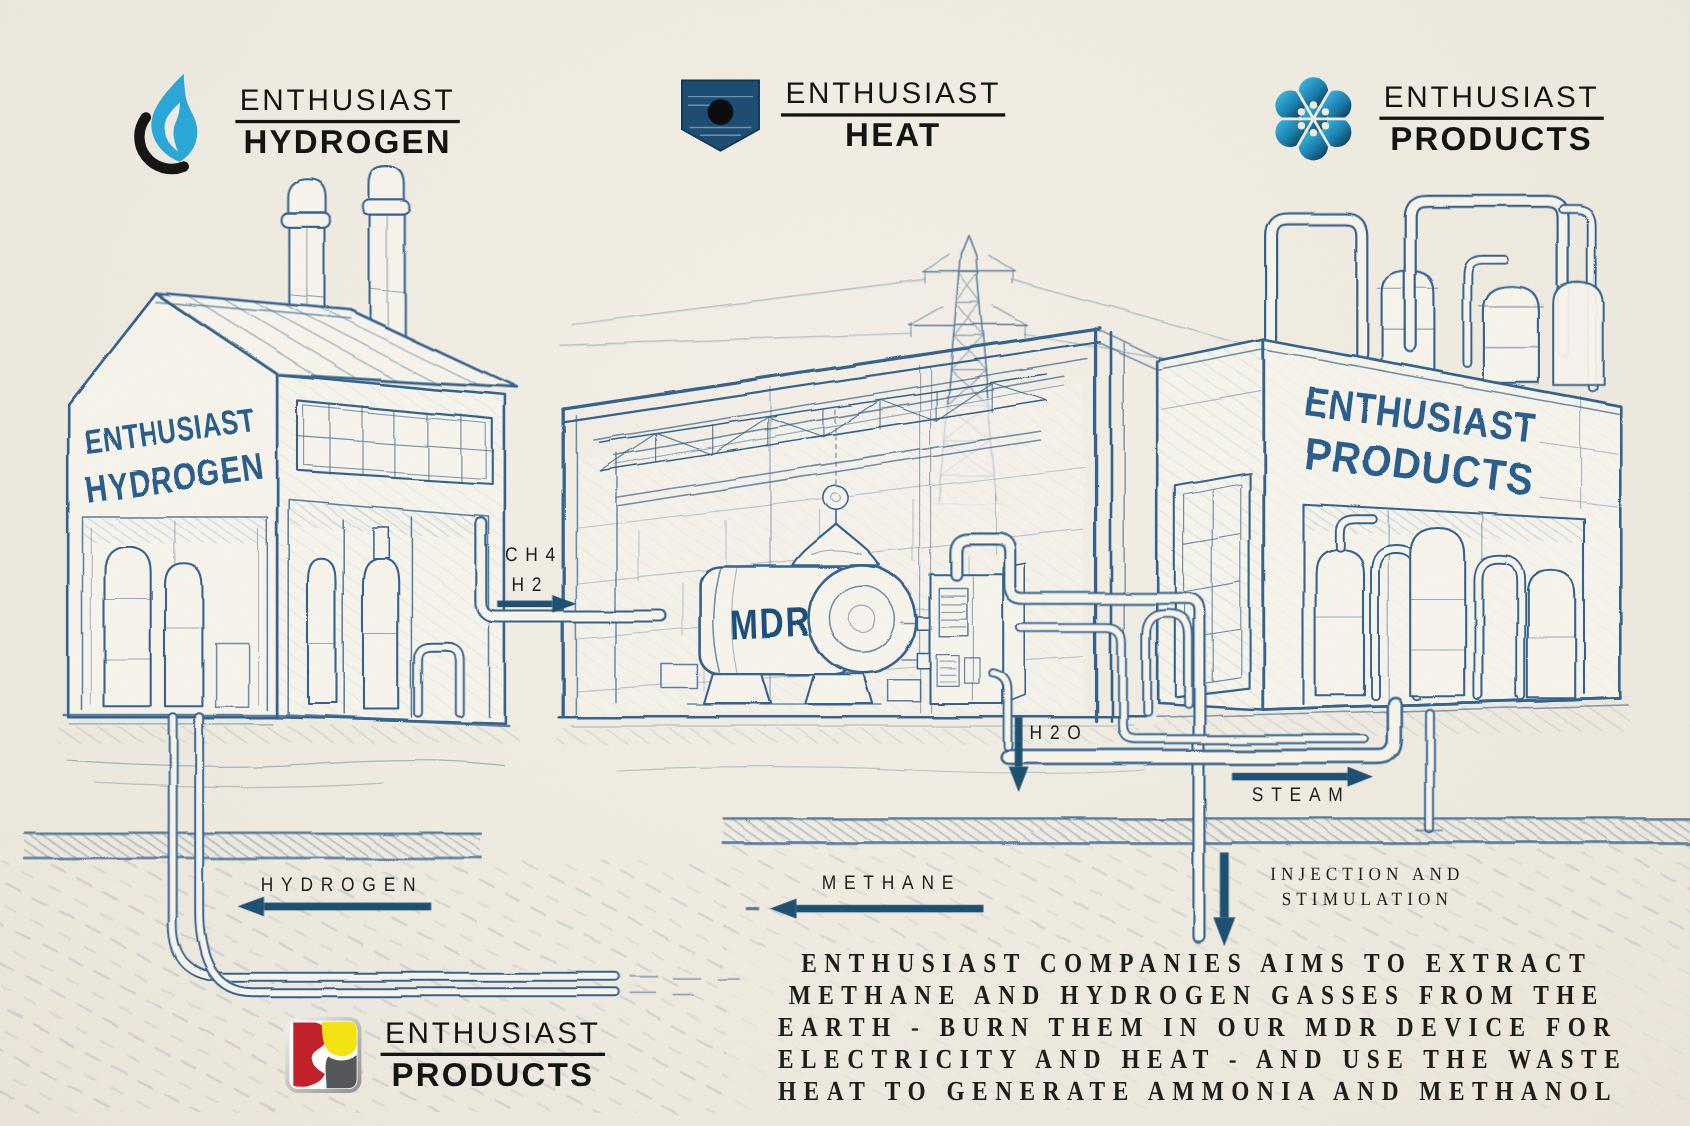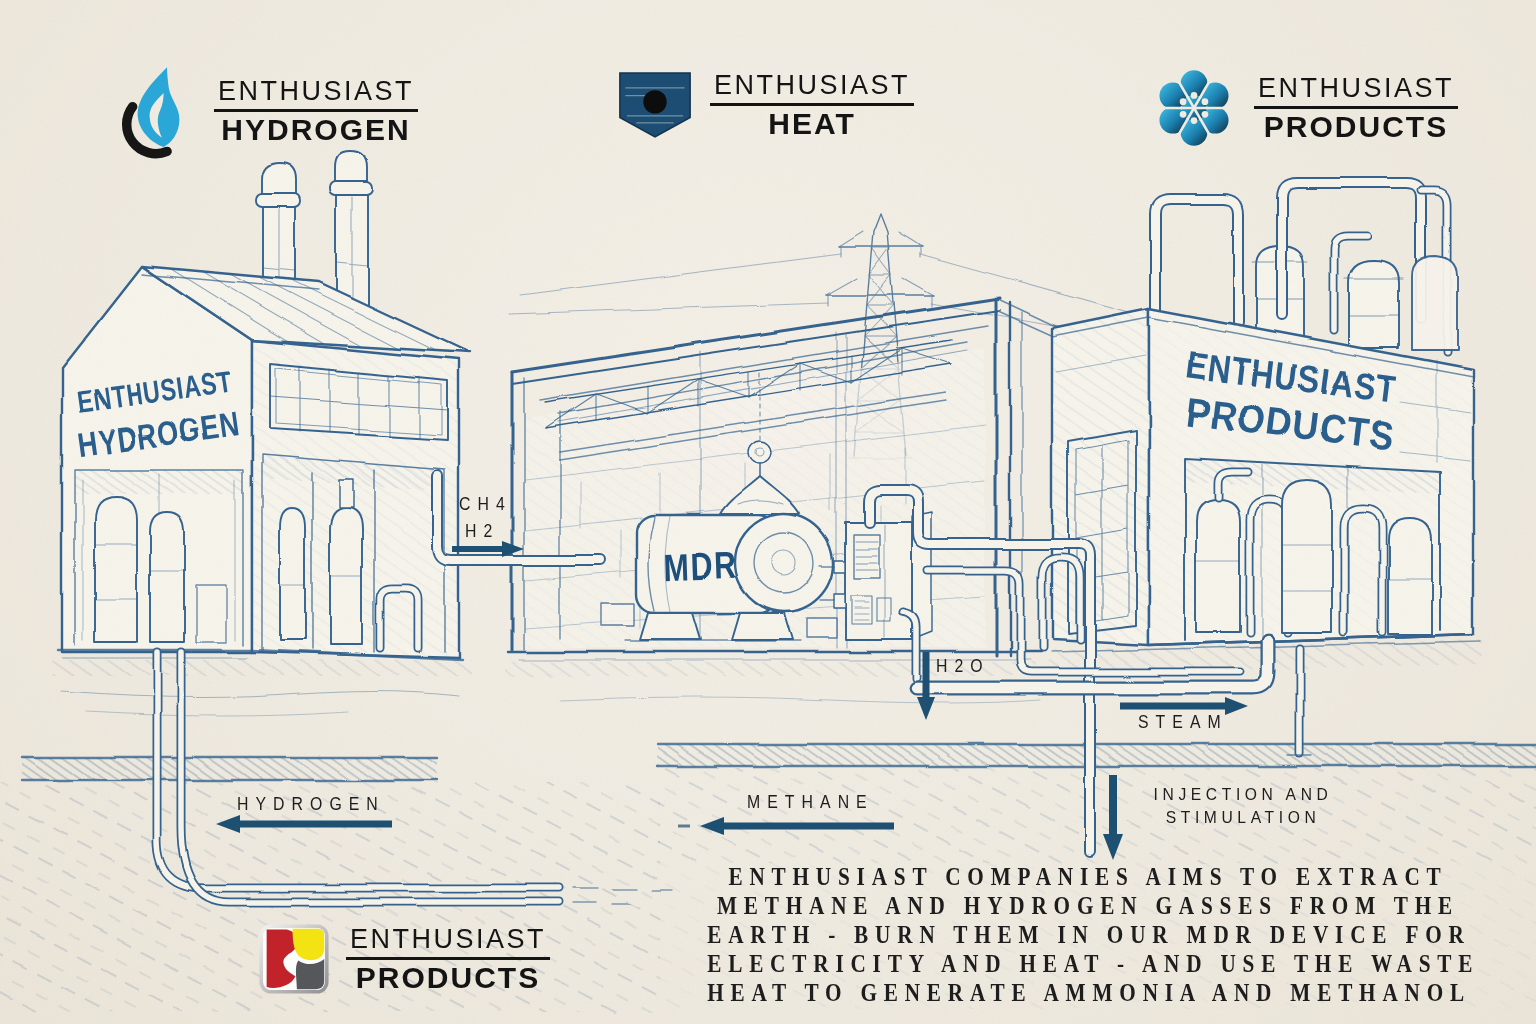--- a/index.html
+++ b/index.html
@@ -422,21 +422,21 @@
     <span class="b2">PRODUCTS</span>
   </div>
 </div>
 
 <div class="flow-label" style="left:459px;top:494px;">CH4</div>
 <div class="flow-label" style="left:465px;top:521px;">H2</div>
 <div class="flow-label" style="left:936px;top:656px;">H2O</div>
 <div class="flow-label" style="left:1138px;top:712px;">STEAM</div>
 <div class="flow-label" style="left:237px;top:794px;">HYDROGEN</div>
 <div class="flow-label" style="left:747px;top:792px;">METHANE</div>
-<div class="inj-box" style="left:1128px;top:783px;">
+<div class="inj-box" style="left:1128px;top:783px;font-family:Liberation Serif, serif;">
   <div class="flow-line">INJECTION AND</div>
   <div class="flow-line">STIMULATION</div>
 </div>
 
 <div id="description">
   <div class="d-line">ENTHUSIAST COMPANIES AIMS TO EXTRACT</div>
   <div class="d-line">METHANE AND HYDROGEN GASSES FROM THE</div>
   <div class="d-line">EARTH - BURN THEM IN OUR MDR DEVICE FOR</div>
   <div class="d-line">ELECTRICITY AND HEAT - AND USE THE WASTE</div>
   <div class="d-line">HEAT TO GENERATE AMMONIA AND METHANOL</div>

